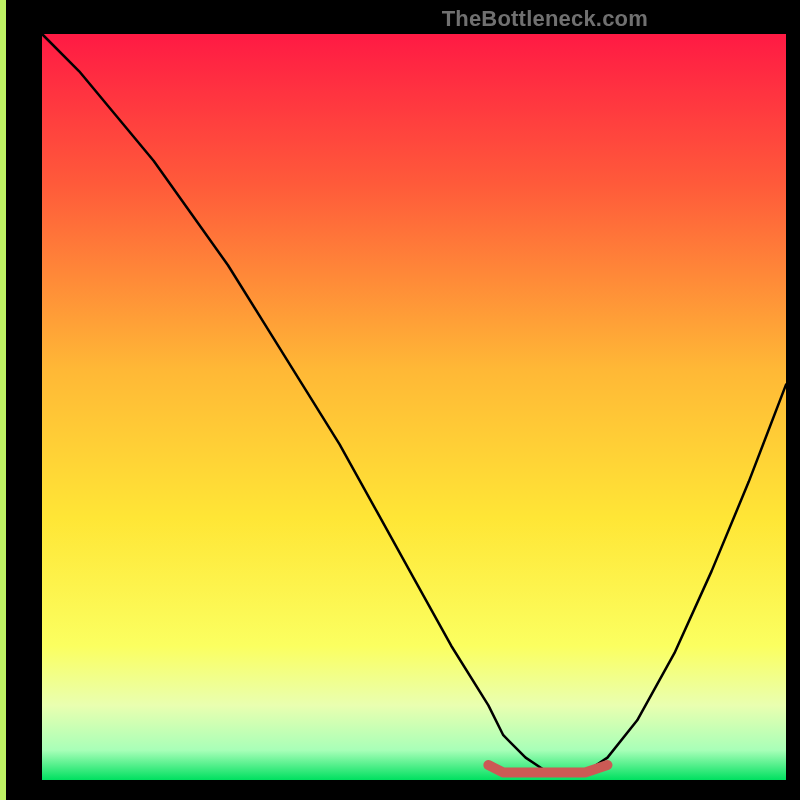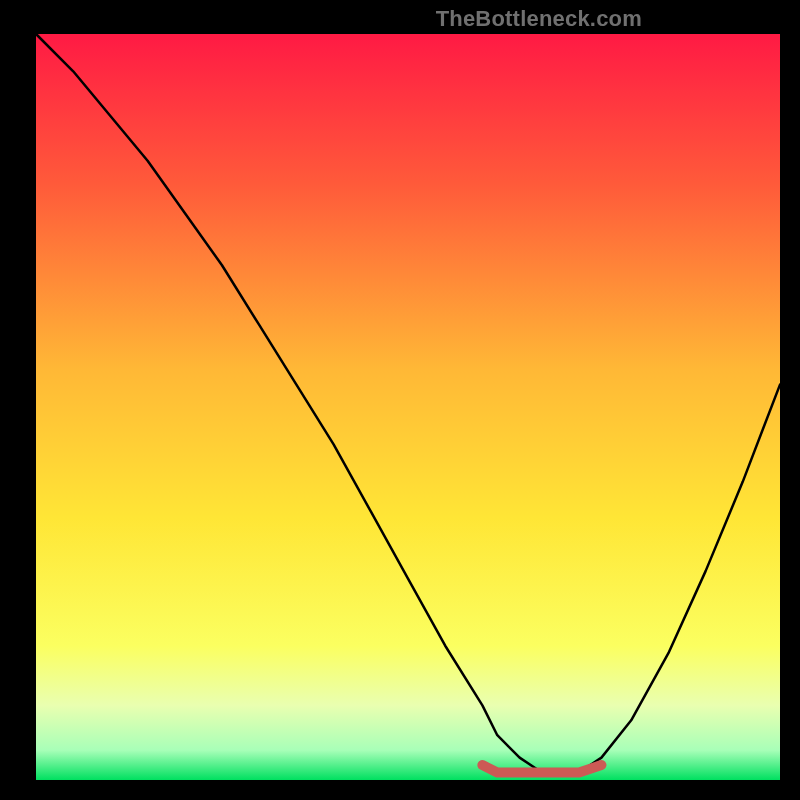--- a/index.html
+++ b/index.html
@@ -8,21 +8,22 @@
     width: 800px;
     height: 800px;
     background: #000;
     overflow: hidden;
     font-family: Arial, Helvetica, sans-serif;
   }
   .container {
     position: relative;
     width: 654px;
     height: 800px;
-    background: #ffffff;
+    background: #bef264;
+    padding-left: 6px;
   }
   .watermark {
     position: absolute;
     top: 6px;
     right: 12px;
     color: #707070;
     font-size: 22px;
     font-weight: 600;
     letter-spacing: 0.2px;
     z-index: 10;

